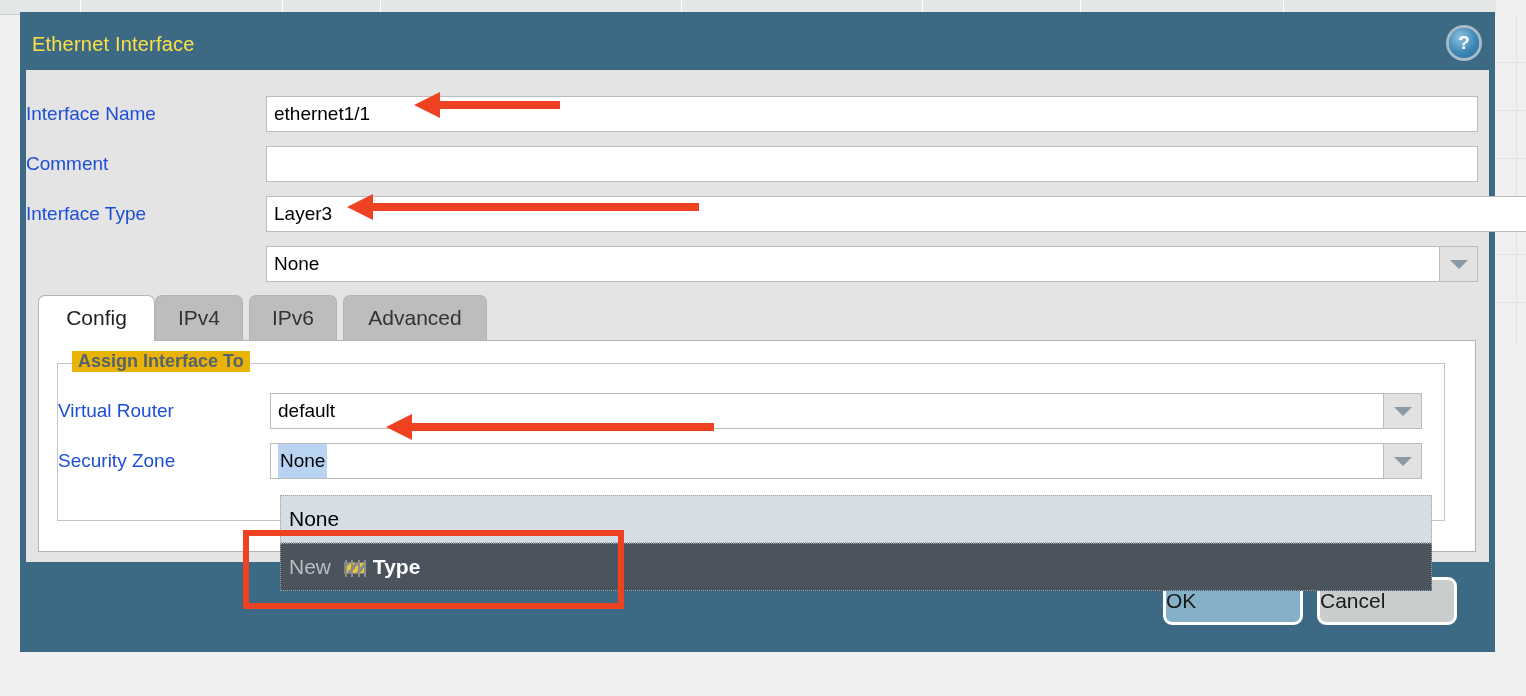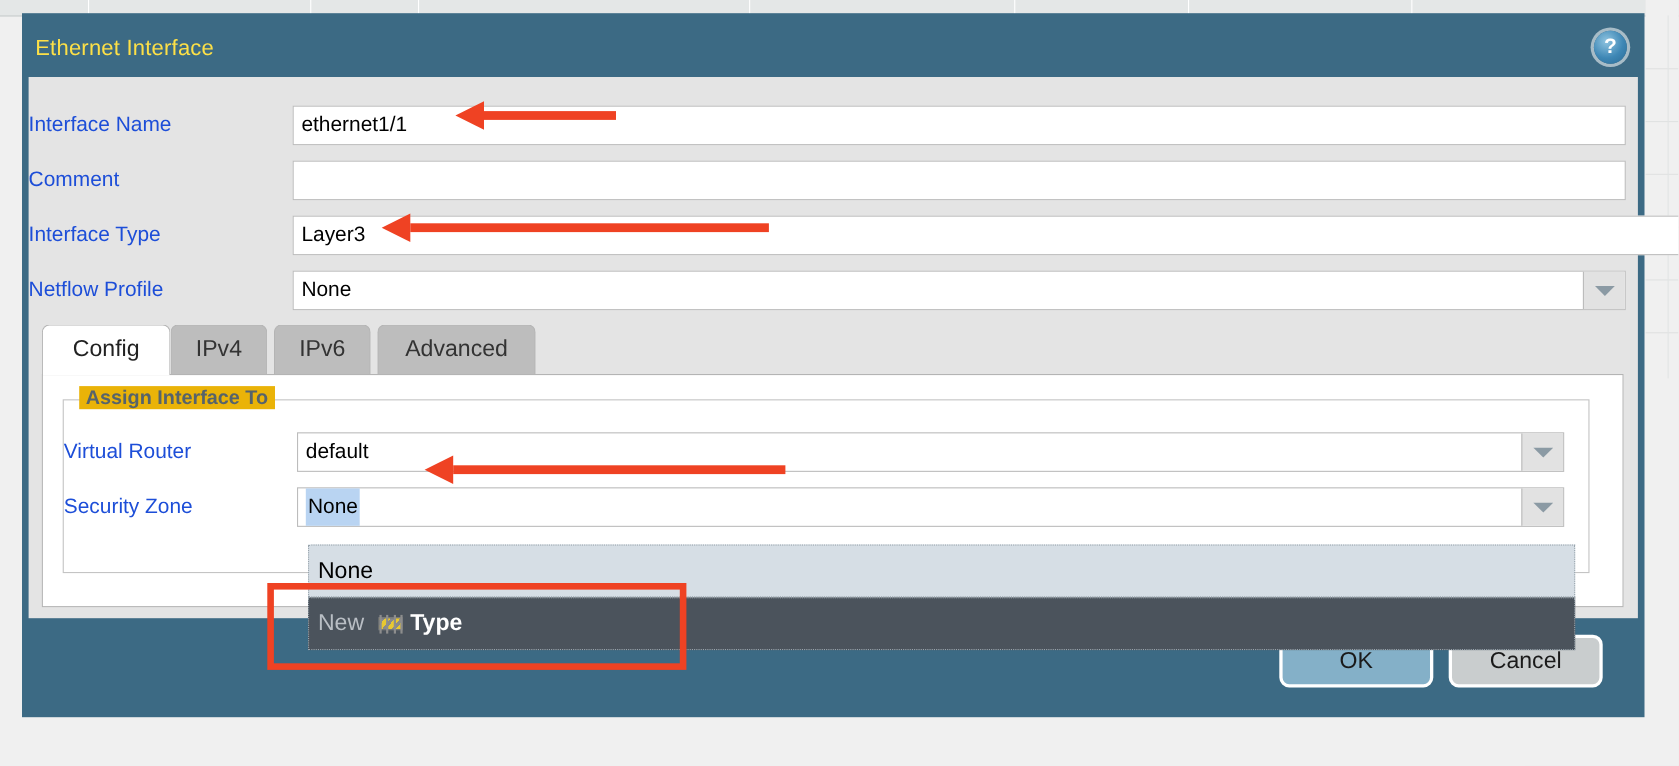--- a/index.html
+++ b/index.html
@@ -266,21 +266,20 @@
 
   
   .btn {
     position: absolute;
     height: 48px;
     border-radius: 9px;
     border: 3px solid #ffffff;
     box-sizing: border-box;
     font-size: 21px;
     color: #1a1a1a;
-    text-align: center;
     line-height: 42px;
     cursor: pointer;
     z-index: 10;
   }
   .btn-ok { background: #84b0c8; }
   .btn-cancel { background: #c9cdce; }
 
   
   .arrow {
     position: absolute;
@@ -354,21 +353,20 @@
 
       <div class="form-row" style="top:126px; width:1450px;">
         <div class="f-label">Interface Type</div>
         <div class="f-select-wrap" style="width:1458px;">
           <div class="f-select-text">Layer3</div>
           <div class="f-arrow"></div>
         </div>
       </div>
 
       <div class="form-row" style="top:176px; width:1450px;">
-        <div class="f-label">Netflow Profile</div>
         <div class="f-select-wrap" style="width:1212px;">
           <div class="f-select-text">None</div>
           <div class="f-arrow"></div>
         </div>
       </div>
 
       <div class="tabs">
         <div class="tab active" style="left:0px;   width:117px;">Config</div>
         <div class="tab" style="left:117px; width:88px;">IPv4</div>
         <div class="tab" style="left:211px; width:88px;">IPv6</div>

